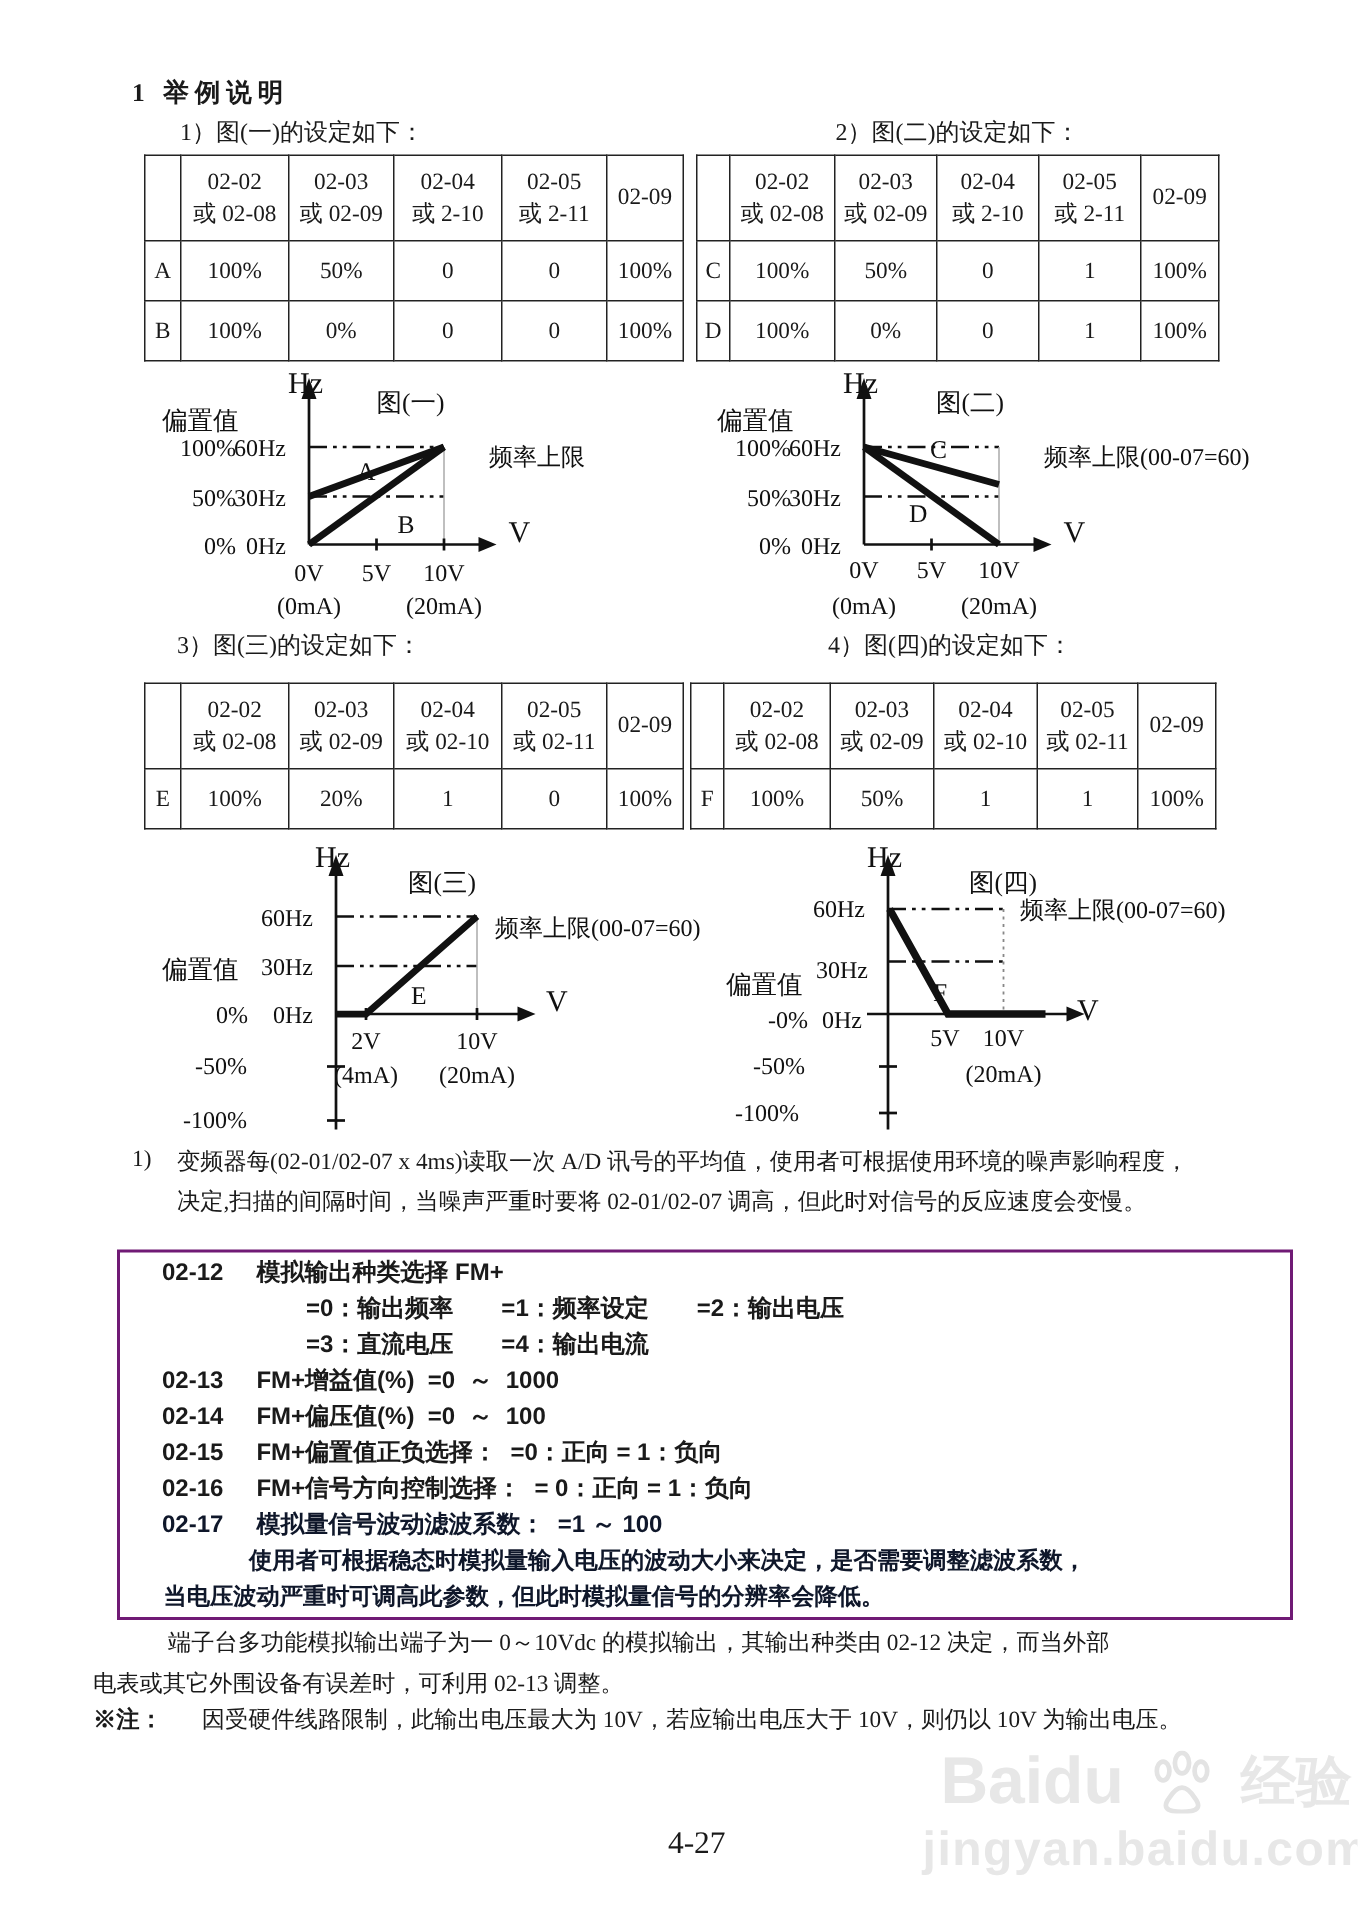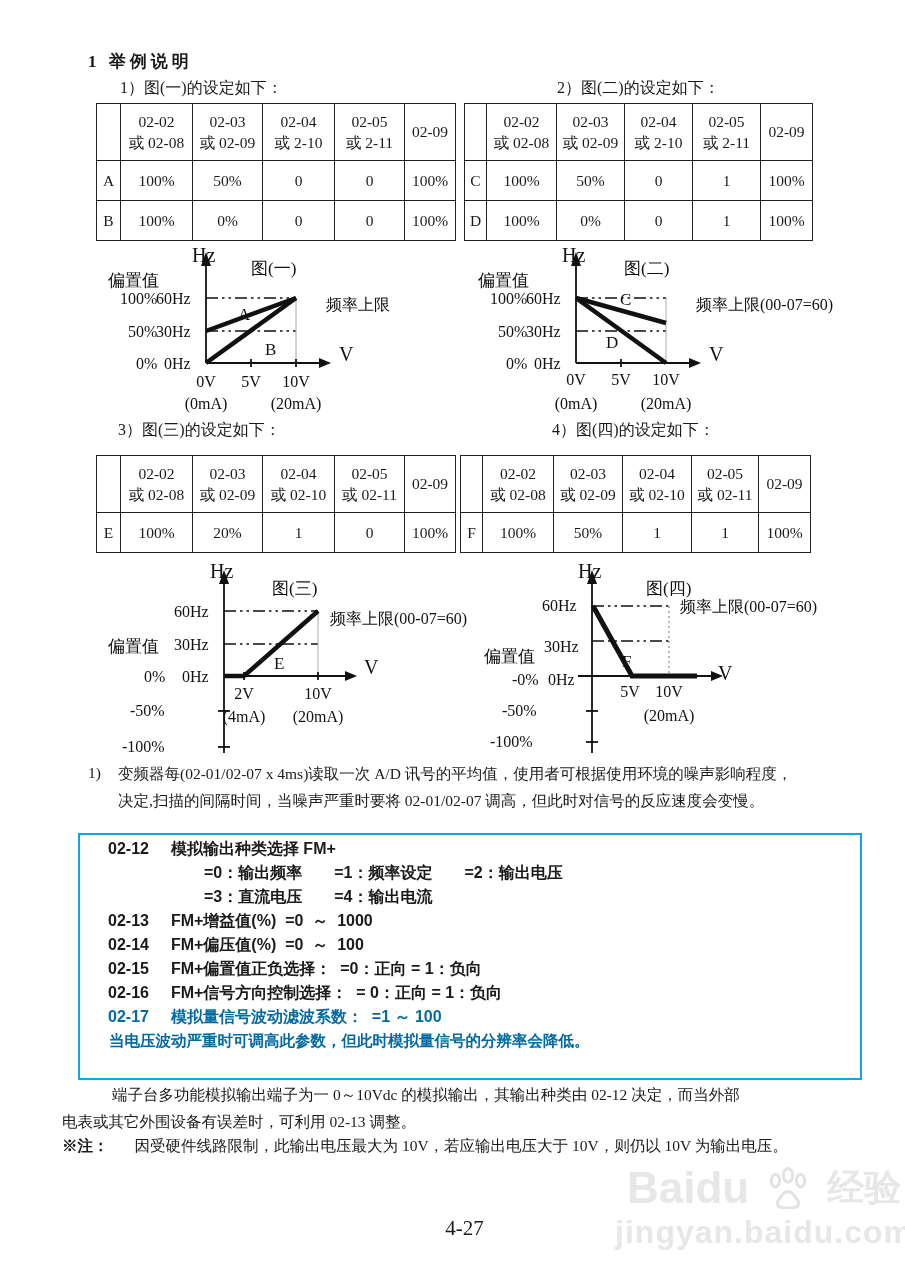--- a/index.html
+++ b/index.html
@@ -20,27 +20,27 @@
   .dtitle{font-size:17px;}
   .lim{font-size:16px;}
   .lbl{font-size:17px;}
   .pline{stroke:#111;stroke-width:4.5;fill:none;}
   .axis{stroke:#111;stroke-width:1.8;fill:none;}
   .dd{stroke:#111;stroke-width:1.6;fill:none;stroke-dasharray:12 4 2.5 4 2.5 4;}
   .guide{stroke:#aaa;stroke-width:1;}
   .dotv{stroke:#888;stroke-width:1.2;stroke-dasharray:2 3;}
   .ah{fill:#111;stroke:none;}
   .body-line{position:absolute;font-size:15.5px;white-space:nowrap;}
-  .pbox{position:absolute;left:78px;top:833px;width:780px;height:241px;border:2px solid #0ea5e9;
+  .pbox{position:absolute;left:78px;top:833px;width:780px;height:241px;border:2px solid #701a75;
         padding-top:2px;font-family:"Liberation Sans","DejaVu Sans",sans-serif;font-weight:bold;}
   .box-line{height:24px;line-height:24px;font-size:16px;display:flex;align-items:center;}
   .box-line span{white-space:pre;}
   .bl-code{margin-left:28px;margin-right:22px;}
   .opts{padding-left:124px;text-align:right;}
-  .red{color:#0369a1;}
+  .red{color:#0f172a;}
   .note1{padding-left:86px;font-size:15.5px;}
   .note2{padding-left:17px;font-size:15.5px;margin-left:12px;}
   .note-row{position:absolute;left:62px;top:1136px;display:flex;font-size:15.5px;white-space:nowrap;}
   .note-label{font-weight:bold;margin-right:26px;}
   .pagenum{position:absolute;top:1216px;left:0;width:100%;text-align:center;font-size:21px;}
   .wm{position:absolute;right:16px;top:1166px;color:#e7e7e7;text-align:center;
       font-family:"Liberation Sans","DejaVu Sans",sans-serif;font-weight:bold;}
   .wm-brand{display:flex;align-items:center;justify-content:center;gap:18px;font-size:44px;line-height:44px;}
   .wm-cn{font-size:37px;}
   .wm-url{font-size:32px;margin-top:4px;letter-spacing:1px;}
@@ -420,20 +420,23 @@
       <span>FM+偏置值正负选择：  =0：正向 = 1：负向</span>
     </div>
     <div class="box-line">
       <span class="bl-code">02-16</span>
       <span>FM+信号方向控制选择：  = 0：正向 = 1：负向</span>
     </div>
     <div class="box-line red">
       <span class="bl-code">02-17</span>
       <span>模拟量信号波动滤波系数：  =1 ～ 100</span>
     </div>
+    <div class="box-line red note1">
+      <span>使用者可根据稳态时模拟量输入电压的波动大小来决定，是否需要调整滤波系数，</span>
+    </div>
     <div class="box-line red note2">
       <span>当电压波动严重时可调高此参数，但此时模拟量信号的分辨率会降低。</span>
     </div>
   </div>
 
   <div class="body-line" style="left:112px;top:1085px;">端子台多功能模拟输出端子为一 0～10Vdc 的模拟输出，其输出种类由 02-12 决定，而当外部</div>
   <div class="body-line" style="left:62px;top:1112px;">电表或其它外围设备有误差时，可利用 02-13 调整。</div>
   <div class="note-row">
     <span class="note-label">※注：</span>
     <span>因受硬件线路限制，此输出电压最大为 10V，若应输出电压大于 10V，则仍以 10V 为输出电压。</span>

